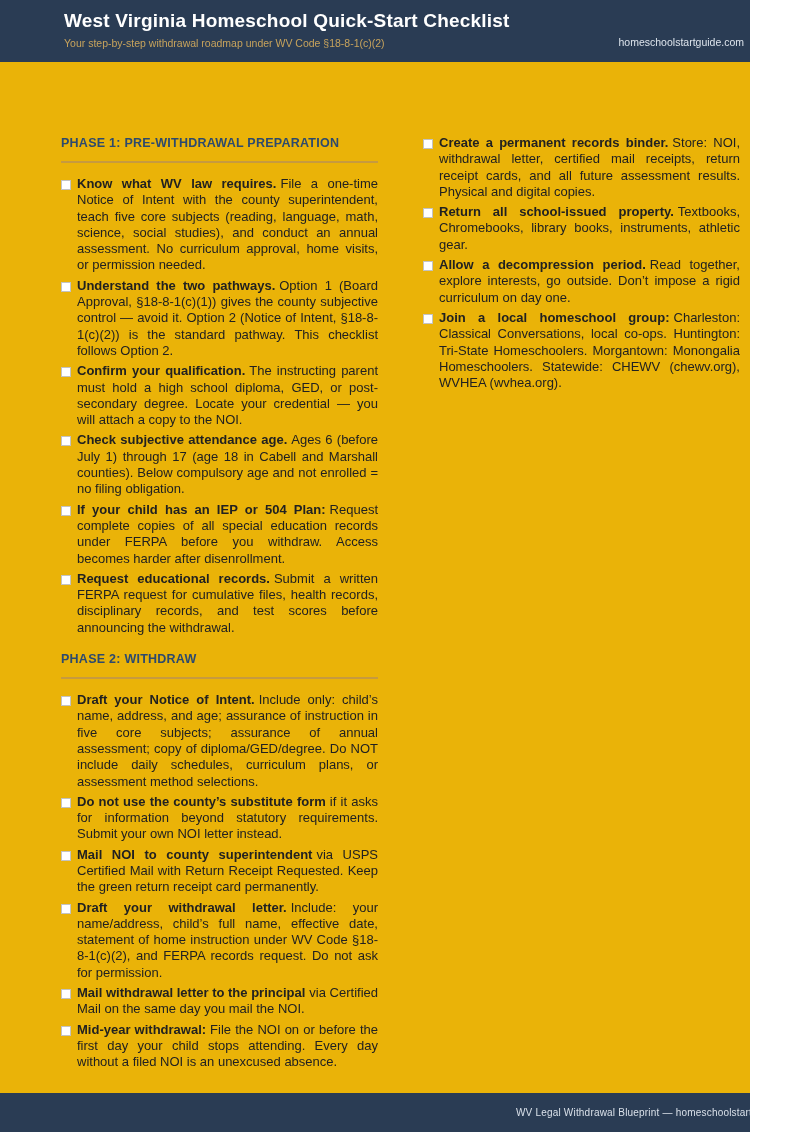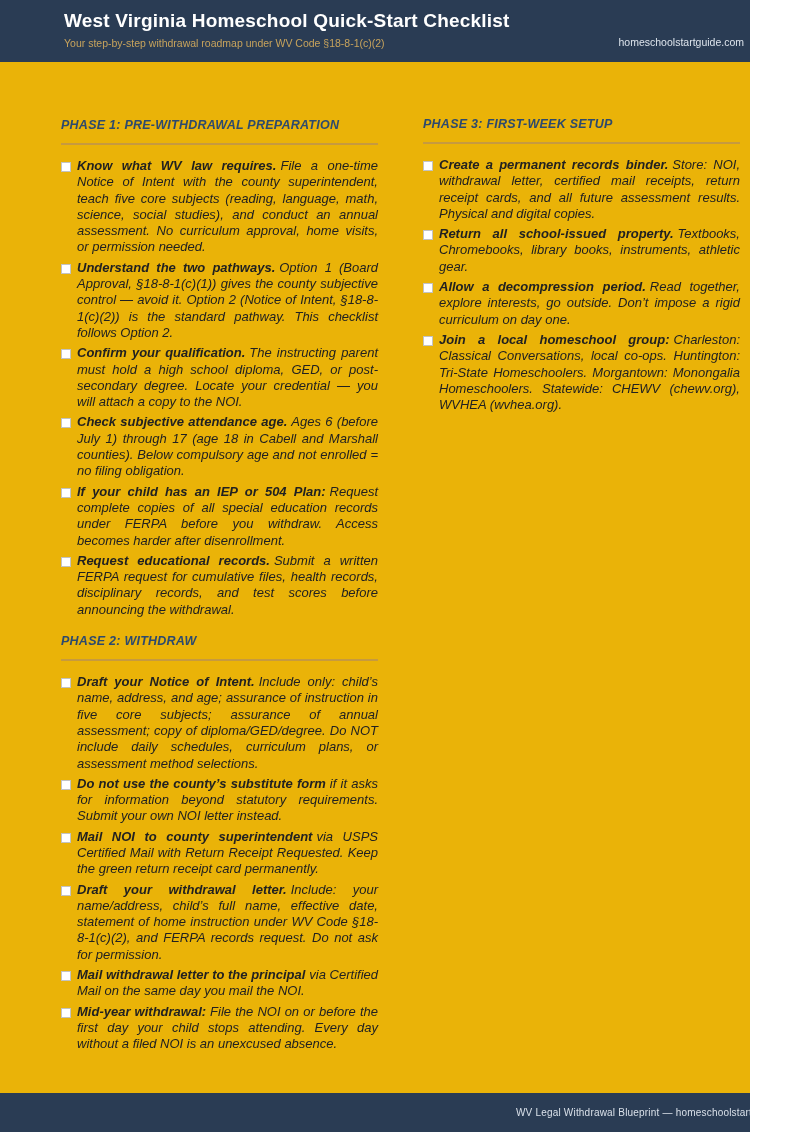--- a/index.html
+++ b/index.html
@@ -16,23 +16,22 @@
     color:#ffffff;font-size:19px;font-weight:bold;letter-spacing:0.2px;line-height:24px;margin:0;
   }
   .hdr-sub{
     color:#c7a35c;font-size:10.5px;line-height:14px;margin-top:3px;
   }
   .hdr-site{
     position:absolute;right:56px;bottom:14px;color:#dde4ec;font-size:10.5px;
   }
   
   .content{
-    position:absolute;top:50px;left:0;width:800px;box-sizing:border-box;
+    position:absolute;top:68px;left:0;width:800px;box-sizing:border-box;
     padding:67px 60px 0 61px;
-    font-style:italic;
   }
   .columns{
     column-count:2;column-gap:45px;column-fill:auto;height:956px;
   }
   .section-head{break-inside:avoid;}
   .section-heading{
     color:#2d4a6e;font-size:12.5px;font-weight:bold;letter-spacing:0.25px;
     margin:16px 0 0 0;line-height:15px;
   }
   .columns .section:first-child .section-heading{margin-top:1px;}
@@ -102,24 +101,20 @@
 
   <div class="item"><span class="checkbox"></span><span class="lead">Draft your withdrawal letter.</span><span class="text">Include:   your name/address, child’s full name, effective date, statement of home instruction under WV Code §18-8-1(c)(2), and FERPA records request. Do not ask for permission.</span></div>
 
   <div class="item"><span class="checkbox"></span><span class="lead">Mail withdrawal letter to the principal</span><span class="text">via Certified Mail on the same day you mail the NOI.</span></div>
 
   <div class="item"><span class="checkbox"></span><span class="lead">Mid-year withdrawal:</span><span class="text">File the NOI on or before the first day your child stops attending. Every day without a filed NOI is an unexcused absence.</span></div>
 </div>
   </div>
 
   <div class="section">
-    <div class="section-head">
-      <div class="section-heading">PHASE 3: FIRST-WEEK SETUP</div>
-      <hr class="section-rule">
-    </div>
     <div class="section-items">
   <div class="item"><span class="checkbox"></span><span class="lead">Create a permanent records binder.</span><span class="text">Store:   NOI, withdrawal letter, certified mail receipts, return receipt cards, and all future assessment results.  Physical and digital copies.</span></div>
 
   <div class="item"><span class="checkbox"></span><span class="lead">Return all school-issued property.</span><span class="text">Textbooks, Chromebooks, library books, instruments, athletic gear.</span></div>
 
   <div class="item"><span class="checkbox"></span><span class="lead">Allow a decompression period.</span><span class="text">Read together, explore interests, go outside. Don’t impose a rigid curriculum on day one.</span></div>
 
   <div class="item"><span class="checkbox"></span><span class="lead">Join a local homeschool group:</span><span class="text">Charleston:  Classical Conversations, local co-ops.    Huntington:   Tri-State Homeschoolers.  Morgantown: Monongalia Homeschoolers. Statewide: CHEWV (chewv.org), WVHEA (wvhea.org).</span></div>
 </div>
   </div>

